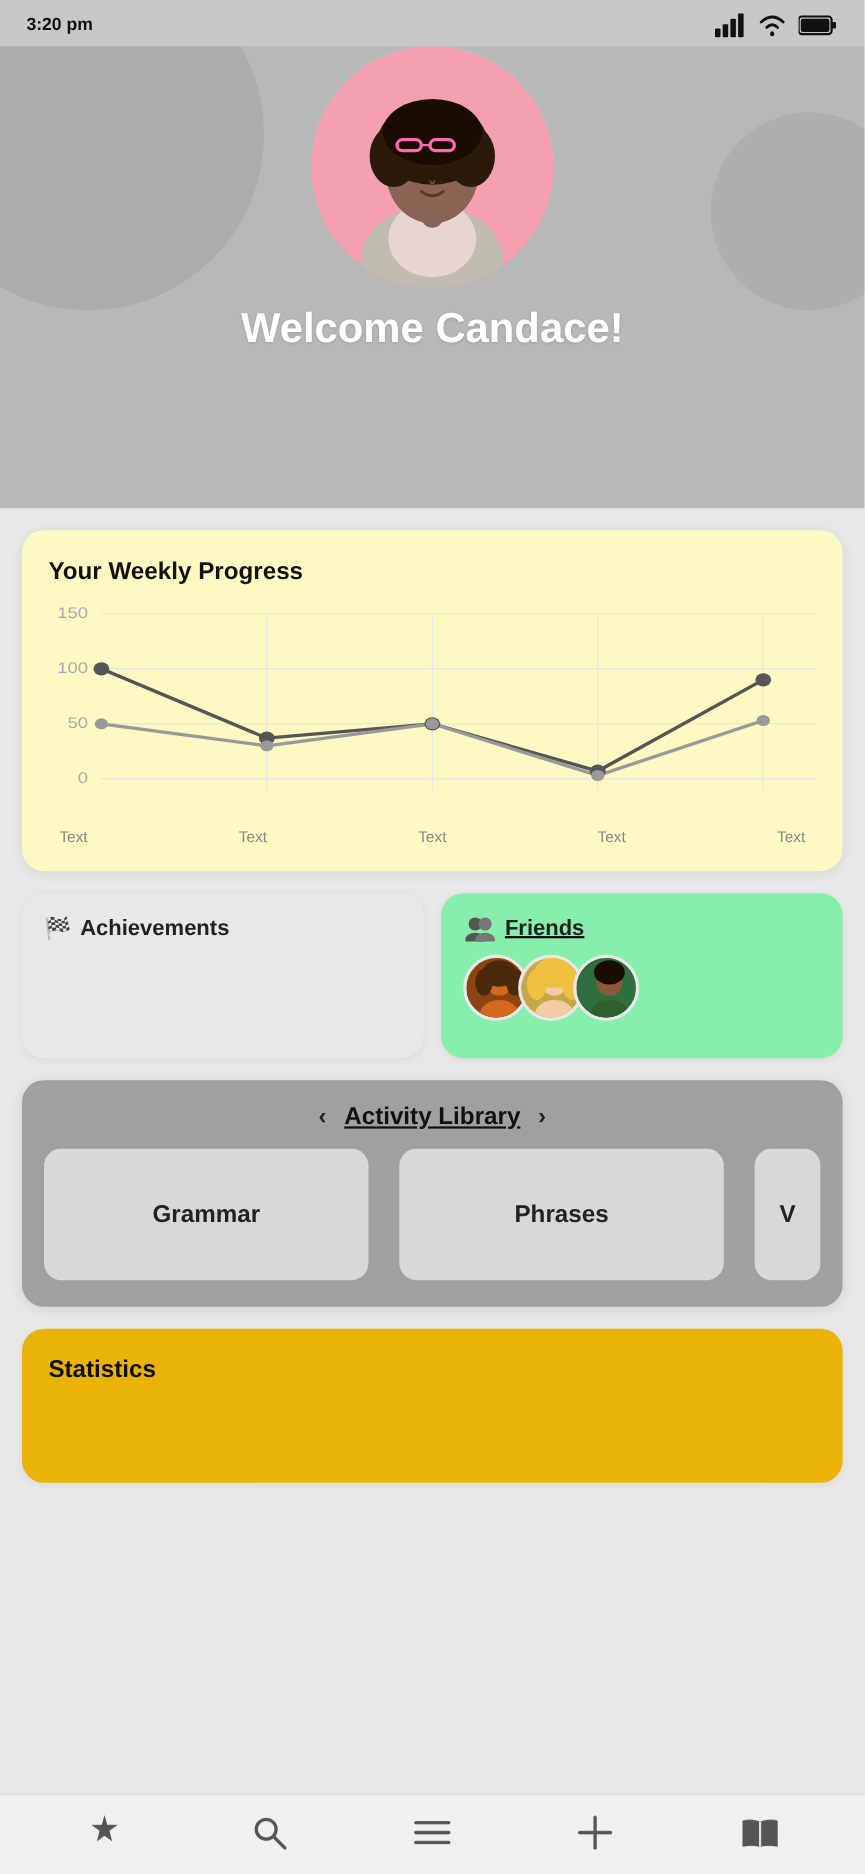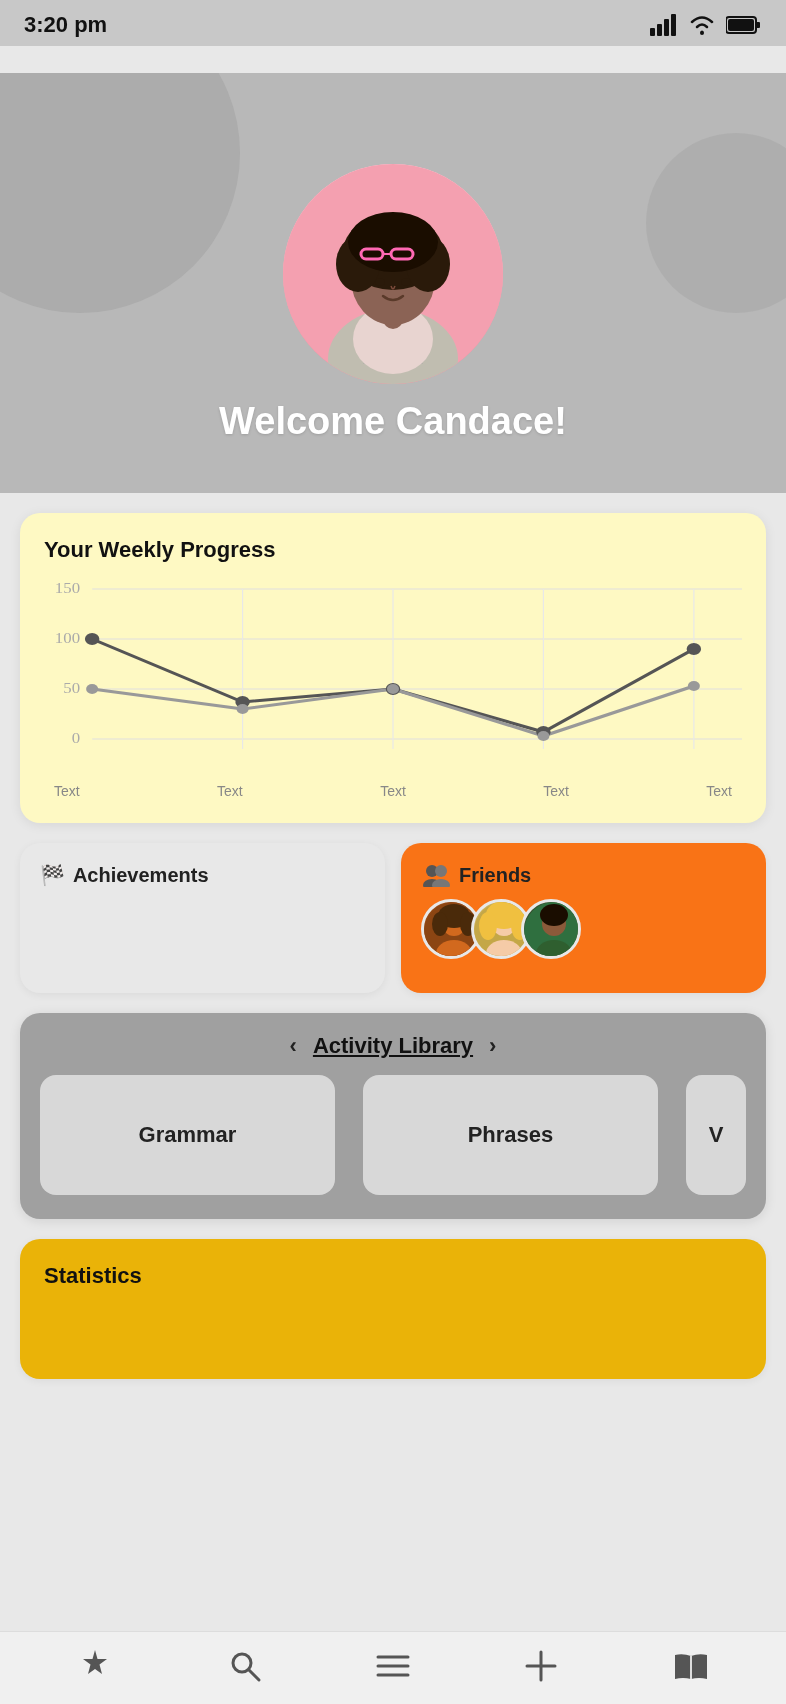--- a/index.html
+++ b/index.html
@@ -14,42 +14,41 @@
 
     
     .status-bar {
       display: flex;
       justify-content: space-between;
       align-items: center;
       padding: 12px 24px 8px;
       background: #c8c8c8;
     }
     .status-time {
-      font-size: 22px;
+      font-size: 16px;
       font-weight: 700;
       color: #111;
     }
     .status-icons {
       display: flex;
       align-items: center;
       gap: 10px;
     }
 
     
     .hero {
       background: #b8b8b8;
       position: relative;
       overflow: hidden;
       padding-bottom: 50px;
       min-height: 420px;
       display: flex;
       flex-direction: column;
       align-items: center;
-      justify-content: flex-end;
-      margin-top: 27px;
+      justify-content: flex-start;
     }
     .hero-circle-large {
       position: absolute;
       top: -80px;
       left: -80px;
       width: 320px;
       height: 320px;
       border-radius: 50%;
       background: rgba(160,160,160,0.5);
     }
@@ -110,21 +109,20 @@
     .card-title {
       font-size: 22px;
       font-weight: 700;
       color: #111;
       margin-bottom: 16px;
     }
     .chart-area {
       position: relative;
       height: 200px;
       width: 100%;
-      font-family: Liberation Serif, serif;
     }
     .chart-svg {
       width: 100%;
       height: 100%;
     }
     .chart-labels {
       display: flex;
       justify-content: space-between;
       padding: 0 10px;
       margin-top: 4px;
@@ -376,21 +374,21 @@
     </div>
   </div>
 
   <div class="two-col">
     <div class="card-half">
       <div class="card-half-title">
         <span>🏁</span>
         <span>Achievements</span>
       </div>
     </div>
-    <div class="card-half" style="background:#f97316;">
+    <div class="card-half" style="background:#86efac;text-decoration:underline;">
       <div class="card-half-title">
         <svg width="30" height="24" viewBox="0 0 30 24">
           <circle cx="11" cy="8" r="6" fill="#555"></circle>
           <circle cx="20" cy="8" r="6" fill="#777"></circle>
           <ellipse cx="11" cy="22" rx="9" ry="6" fill="#555"></ellipse>
           <ellipse cx="20" cy="22" rx="9" ry="6" fill="#777"></ellipse>
         </svg>
         <span>Friends</span>
       </div>
       <div class="friends-avatars">

